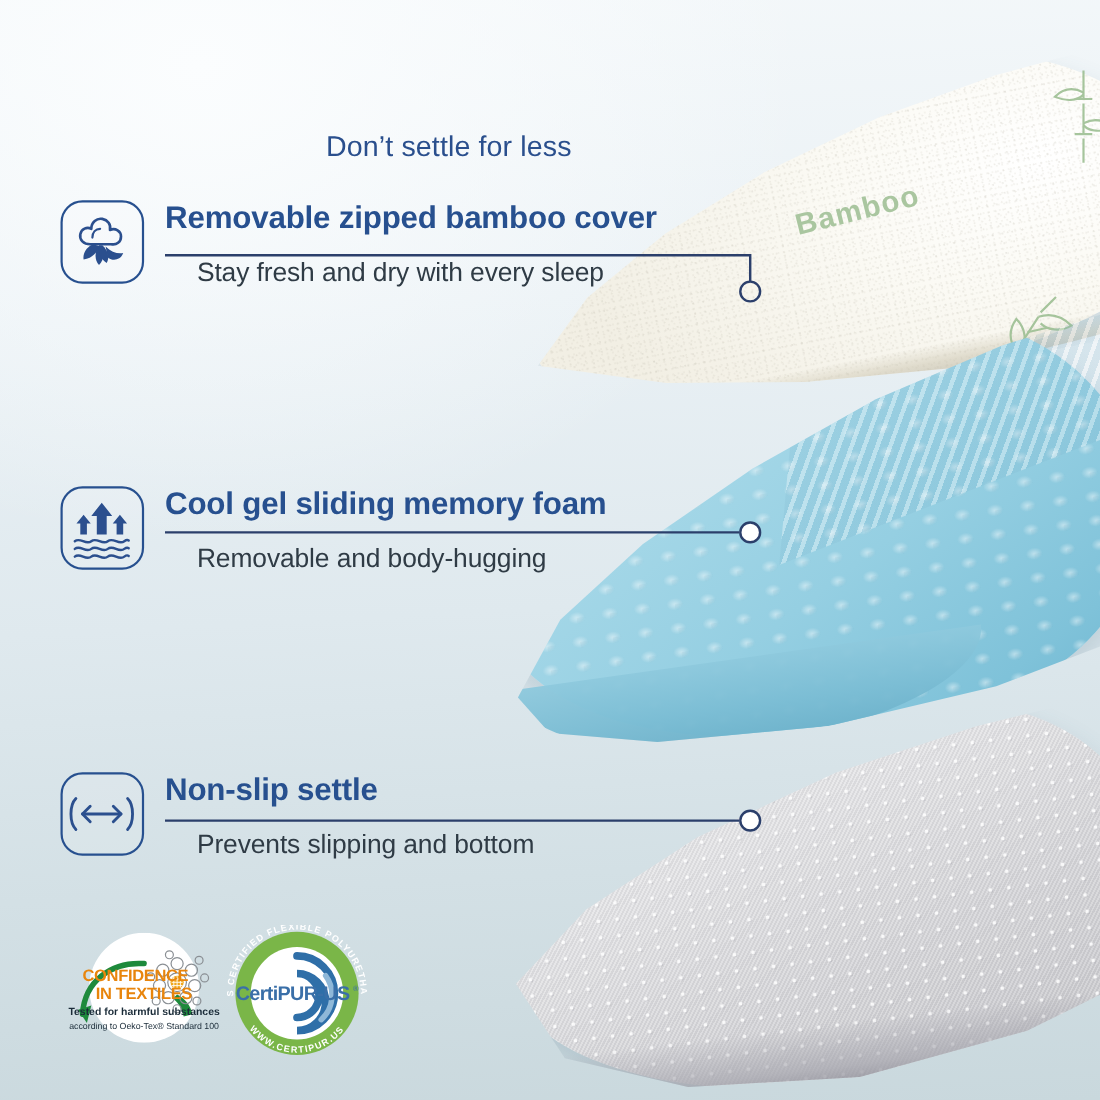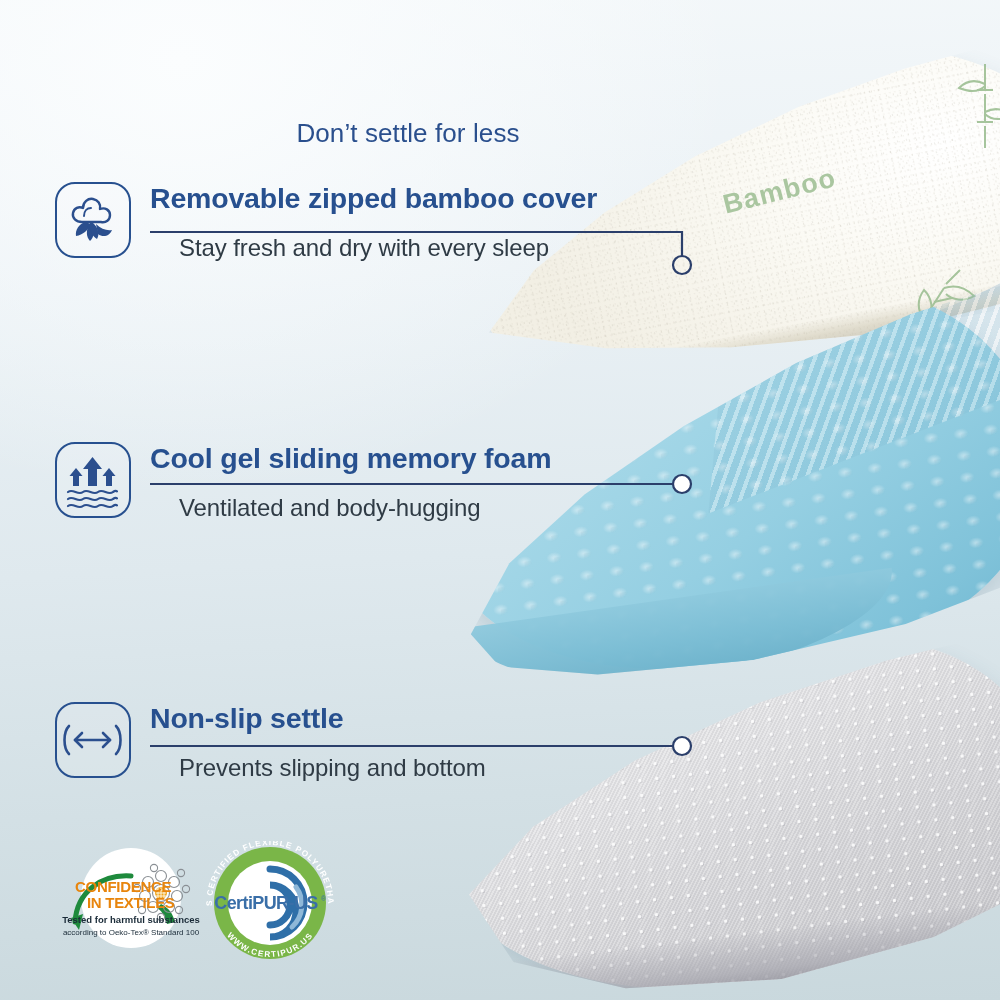--- a/index.html
+++ b/index.html
@@ -351,21 +351,21 @@
           <path d="M52 24 L58.5 32 L55 32 L55 42 L49 42 L49 32 L45.5 32 Z"></path>
         </g>
         <g fill="none" stroke="#2b4f8e" stroke-width="2.2" stroke-linecap="round">
           <path d="M11 48 C16 44 21 52 26 48 C31 44 36 52 41 48 C46 44 51 52 56 48 C58 46.5 59 46.6 60 47.4"></path>
           <path d="M11 55 C16 51 21 59 26 55 C31 51 36 59 41 55 C46 51 51 59 56 55 C58 53.5 59 53.6 60 54.4"></path>
           <path d="M11 62 C16 58 21 66 26 62 C31 58 36 66 41 62 C46 58 51 66 56 62 C58 60.5 59 60.6 60 61.4"></path>
         </g>
       </svg>
     </div>
     <div class="feat-head">Cool gel sliding memory foam</div>
-    <div class="feat-sub">Ventilated and body-hugging</div>
+    <div class="feat-sub">Removable and body-hugging</div>
   </div>
 
   <div class="feature f3">
     <div class="icon-box">
       <svg width="71" height="71" viewBox="0 0 71 71">
         <g fill="none" stroke="#2b4f8e" stroke-width="2.6" stroke-linecap="round" stroke-linejoin="round">
           <path d="M18 36 L53 36"></path>
           <path d="M25 29 L18 36 L25 43"></path>
           <path d="M46 29 L53 36 L46 43"></path>
           <path d="M12 22 C6 28 6 44 12 50"></path>

